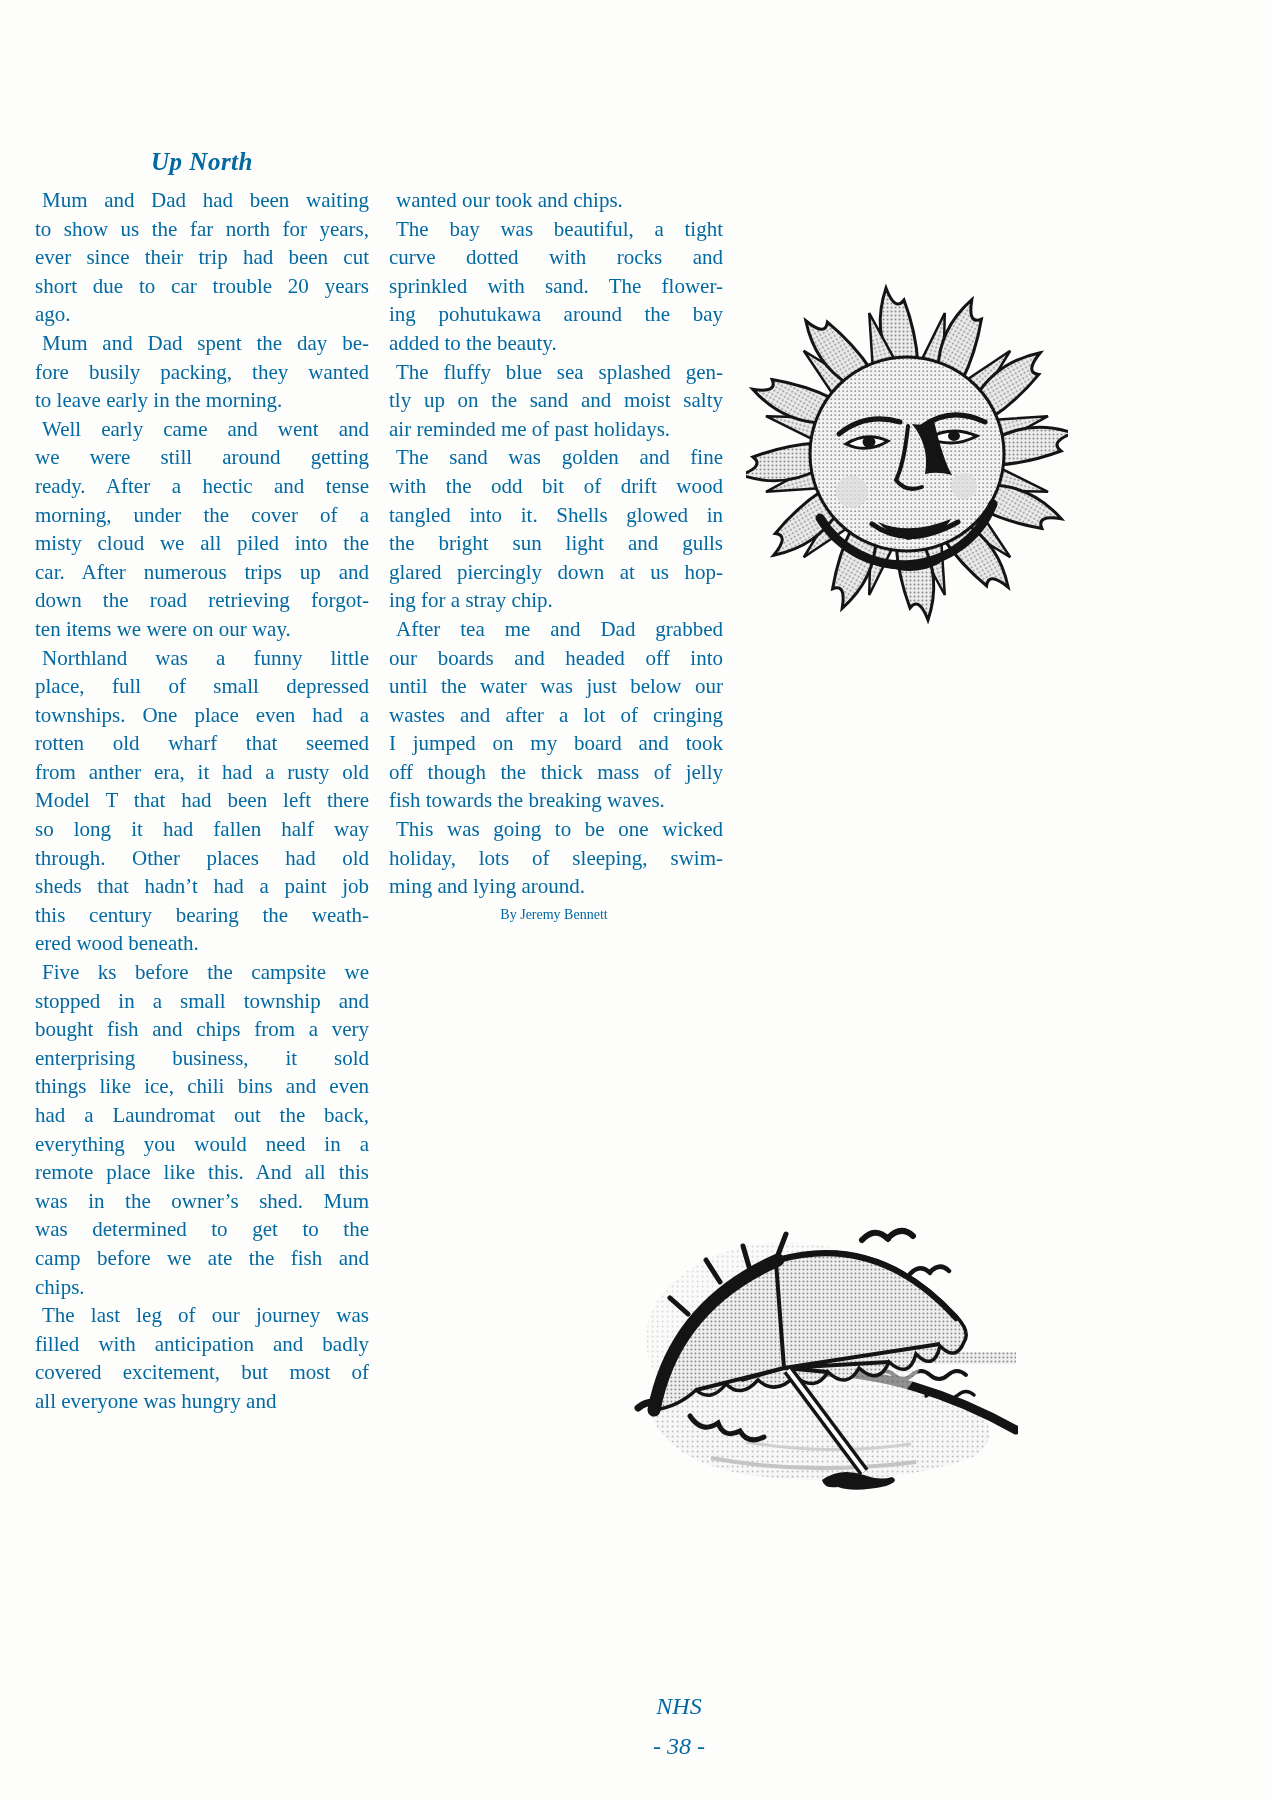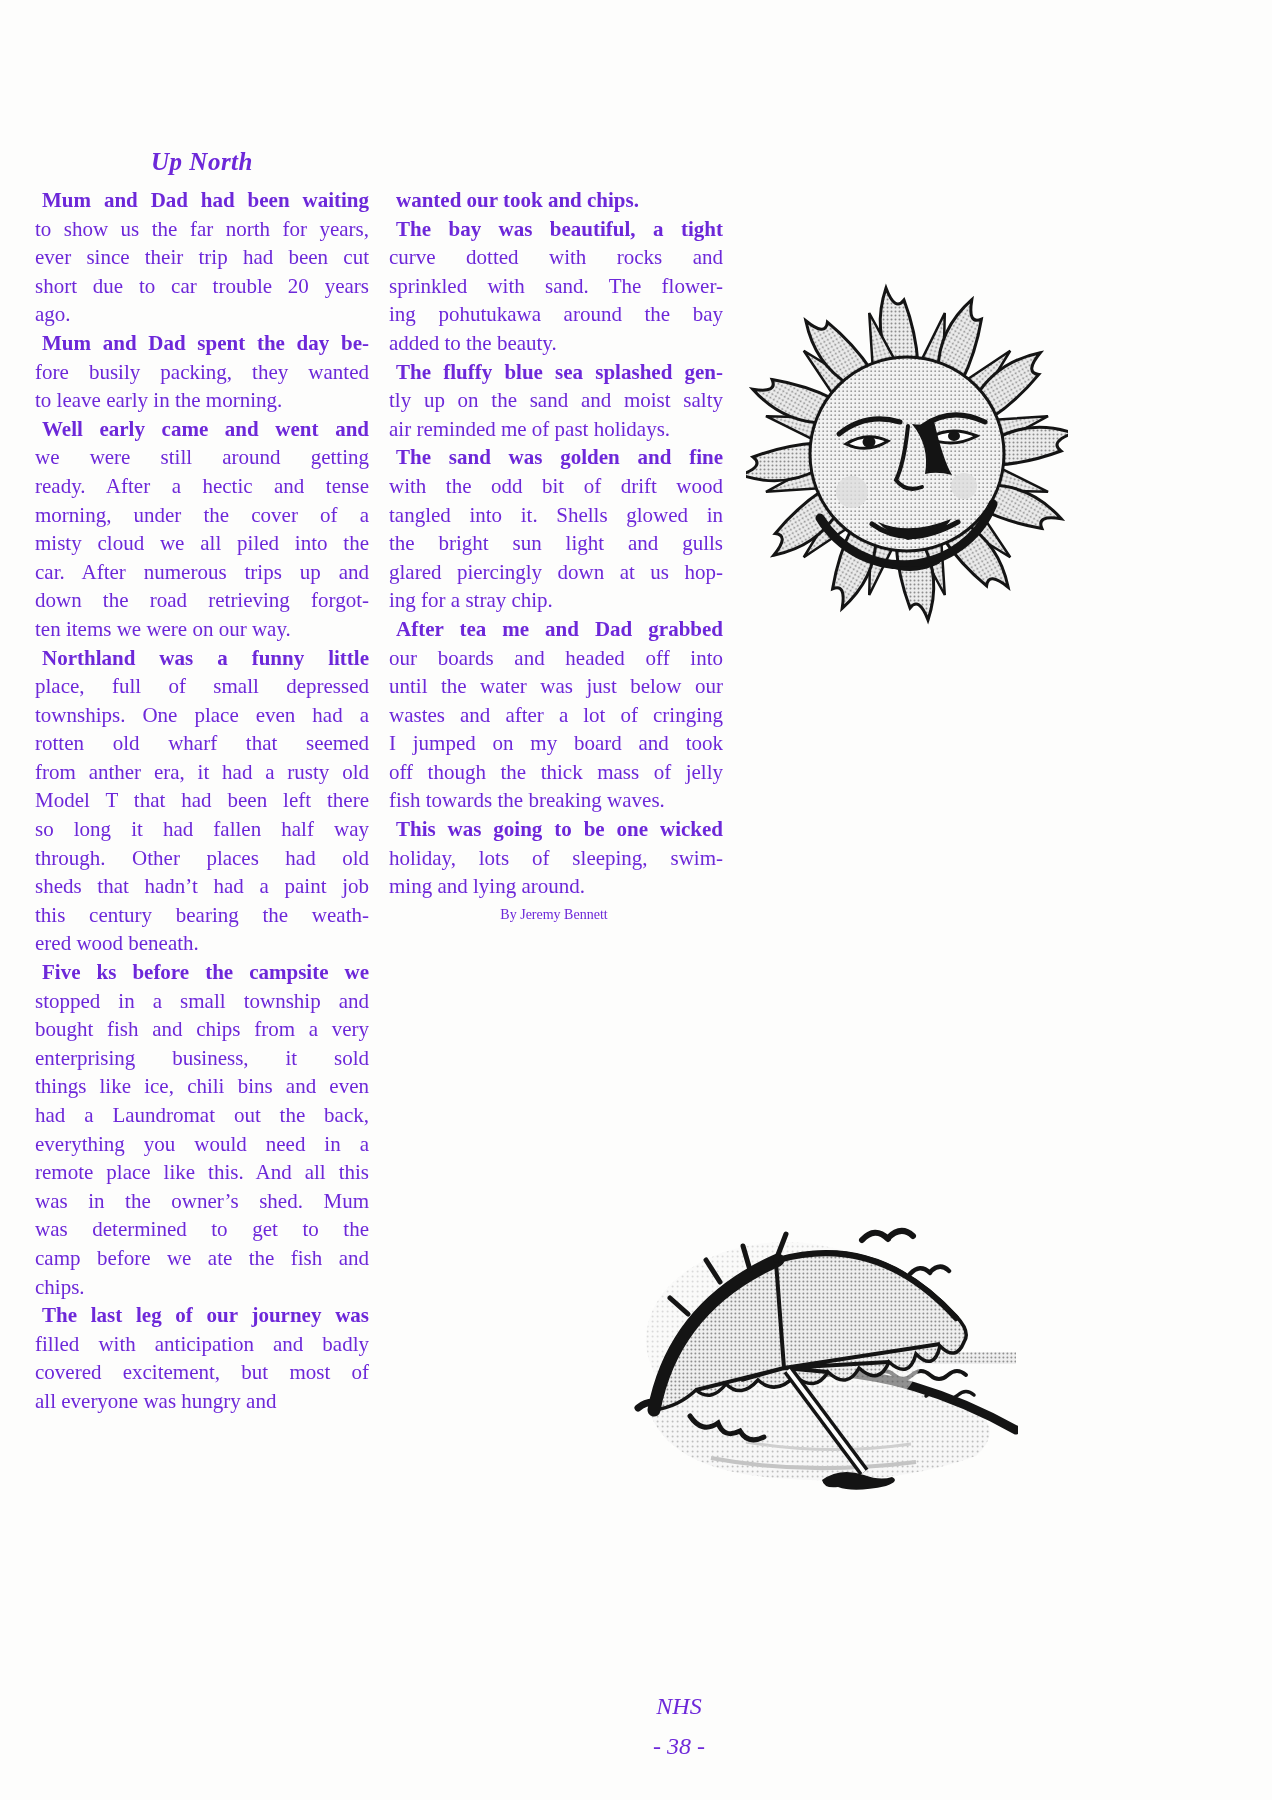--- a/index.html
+++ b/index.html
@@ -1,40 +1,40 @@
 <!DOCTYPE html>
 <html><head>
 <meta charset="utf-8">
 <style>
   html,body { margin:0; padding:0; background:#e9e9e9; }
   .page {
     position:relative;
     width:1272px; height:1800px;
     margin:0 auto;
     background:#fdfdfc;
-    color:#6d28d9;
+    color:#0369a1;
     font-family:"Liberation Serif","DejaVu Serif",serif;
     overflow:hidden;
   }
   .story-title {
     position:absolute; left:35px; top:148px; width:334px;
     text-align:center;
     font-size:25px; font-weight:bold; font-style:italic;
     letter-spacing:0.5px;
   }
   .col {
     position:absolute; top:186px; width:334px;
     font-size:21px; line-height:28.6px;
   }
   .col-left  { left:35px;  }
   .col-right { left:389px; }
   .para { margin:0; }
   .para .line { text-align:justify; text-align-last:justify; }
   .para .line.last { text-align-last:left; }
-  .para .line:first-child { text-indent:7px;font-weight:bold; }
+  .para .line:first-child { text-indent:7px; }
   .byline {
     text-align:center; padding-right:4px;
     font-size:14px; line-height:28.6px;
   }
   .page-footer {
     position:absolute; left:0; top:1686px; width:1272px;
     text-align:center; font-style:italic;
     font-size:24px; line-height:40px;margin-left:43px;
   }
   .illus { position:absolute; }

